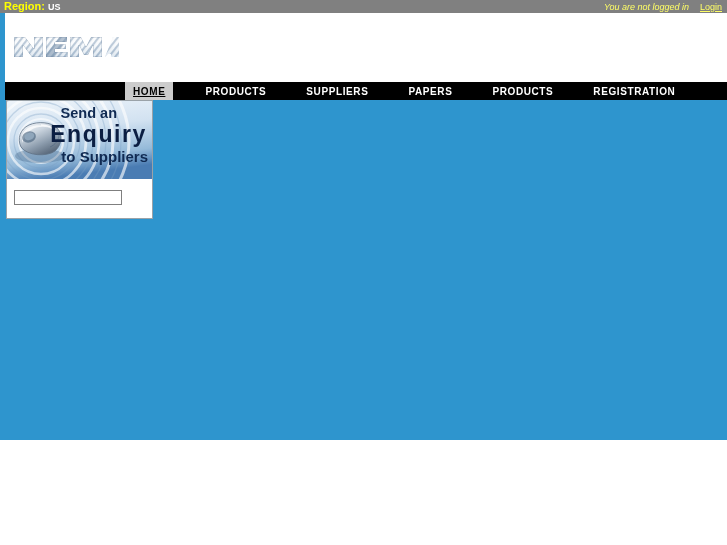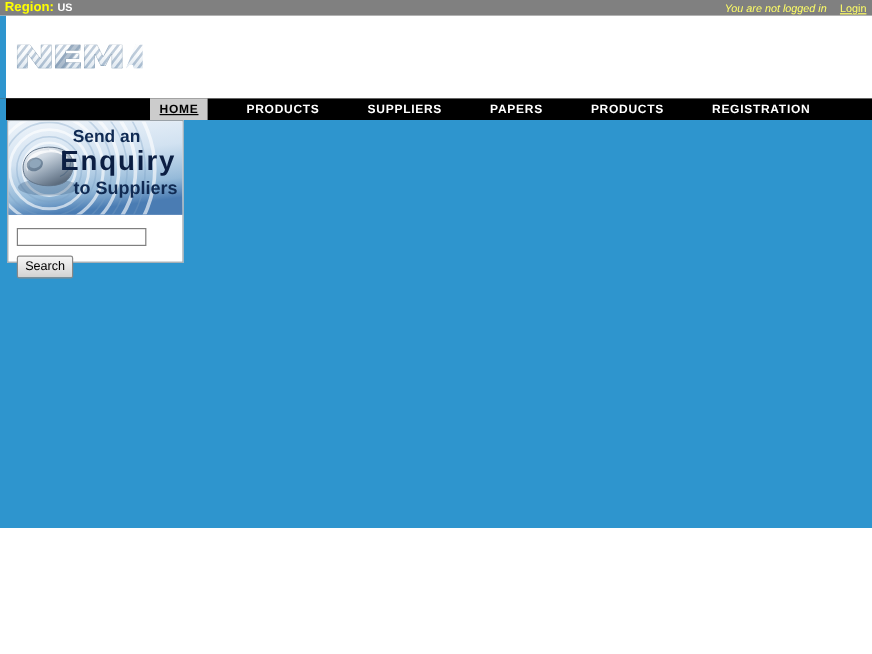--- a/index.html
+++ b/index.html
@@ -339,17 +339,14 @@
       </g>
 
       <text x="110" y="17" font-family="Liberation Sans, sans-serif" font-size="14.5" font-weight="bold" fill="#102a52" text-anchor="end">Send an</text>
       <text x="140" y="41" font-family="Liberation Sans, sans-serif" font-size="23" font-weight="bold" fill="#0b1e42" text-anchor="end" letter-spacing="1.6">Enquiry</text>
       <text x="141" y="61" font-family="Liberation Sans, sans-serif" font-size="15" font-weight="bold" fill="#102a52" text-anchor="end">to Suppliers</text>
     </svg>
   </div>
 
   <div class="enquiry-form">
     <input class="search-input" type="text" placeholder="" style="">
-    <div>
-      <span class="search-button">Search</span>
-    </div>
   </div>
 </div>
 
 </body></html>

